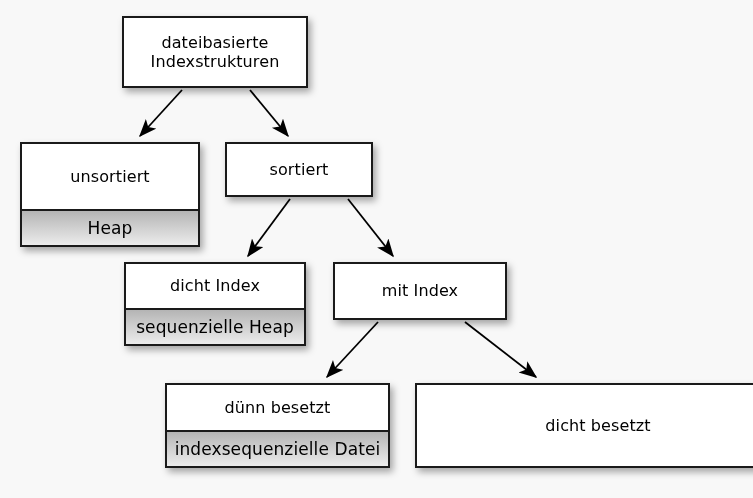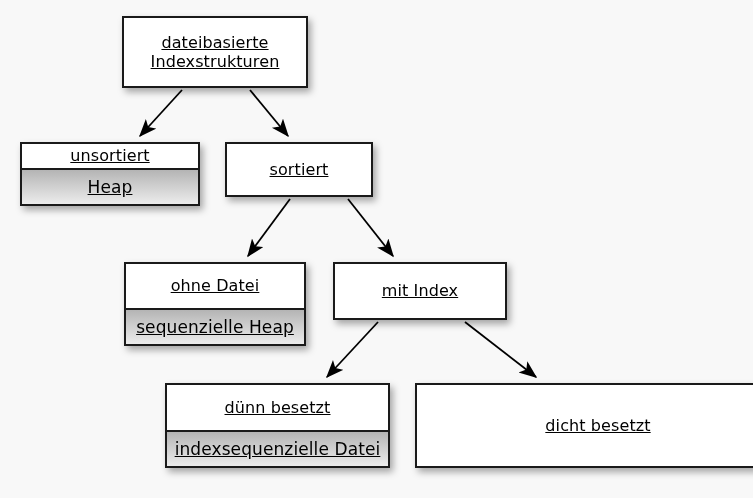--- a/index.html
+++ b/index.html
@@ -34,21 +34,20 @@
 
   
   .node {
     position: absolute;
     box-sizing: border-box;
     border: 2px solid #1a1a1a;
     background: #a16207;
     box-shadow: 3px 4px 7px rgba(0,0,0,0.34);
     display: flex;
     flex-direction: column;
-    text-decoration: underline;
   }
 
   .node-title {
     box-sizing: border-box;
     flex: 1 1 auto;
     background: #ffffff;
     color: #000000;
     display: flex;
     align-items: center;
     justify-content: center;
@@ -73,21 +72,21 @@
     font-size: 17px;
     letter-spacing: 0.1px;
     height: 36px;
     padding: 0 6px;
   }
 
   .node.no-sub .node-title { flex: 1 1 100%; }
 
   
   #node-root      { left: 122px; top: 16px;  width: 186px; height: 72px; }
-  #node-unsorted  { left: 20px;  top: 142px; width: 180px; height: 64px; }
+  #node-unsorted  { left: 20px;  top: 142px; width: 180px; height: 105px; }
   #node-sorted    { left: 225px; top: 142px; width: 148px; height: 55px; }
   #node-noindex   { left: 124px; top: 262px; width: 182px; height: 84px; }
   #node-withindex { left: 333px; top: 262px; width: 174px; height: 58px; }
   #node-sparse    { left: 165px; top: 383px; width: 225px; height: 85px; }
   #node-dense     { left: 415px; top: 383px; width: 366px; height: 85px; }
 </style>
 </head>
 <body>
 
 <div id="diagram">
@@ -117,21 +116,21 @@
   <div class="node" id="node-unsorted">
     <div class="node-title">unsortiert</div>
     <div class="node-sub">Heap</div>
   </div>
 
   <div class="node no-sub" id="node-sorted">
     <div class="node-title">sortiert</div>
   </div>
 
   <div class="node" id="node-noindex">
-    <div class="node-title">ohne Datei</div>
+    <div class="node-title">dicht Index</div>
     <div class="node-sub">sequenzielle Heap</div>
   </div>
 
   <div class="node" id="node-sparse">
     <div class="node-title">dünn besetzt</div>
     <div class="node-sub">indexsequenzielle Datei</div>
   </div>
 
   <div class="node no-sub" id="node-withindex">
     <div class="node-title">mit Index</div>

